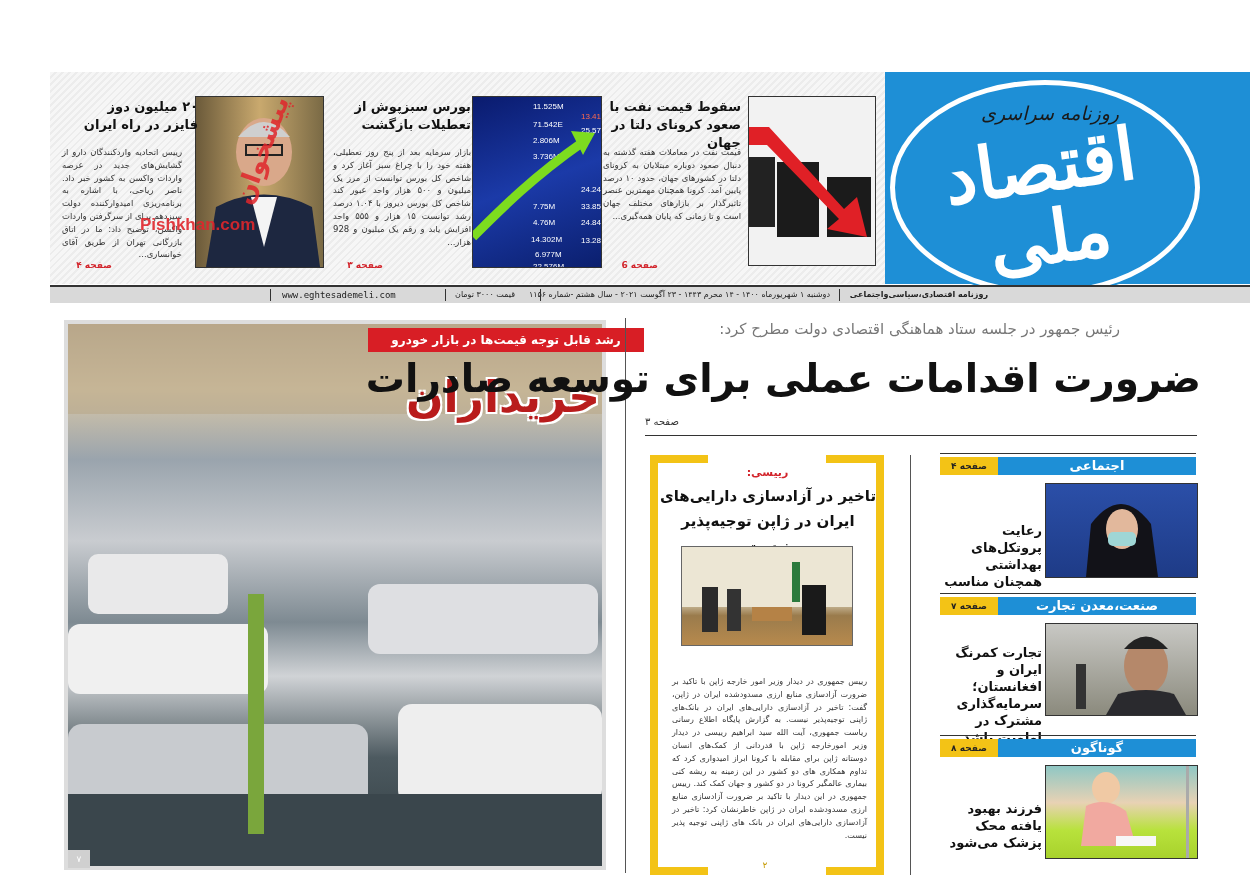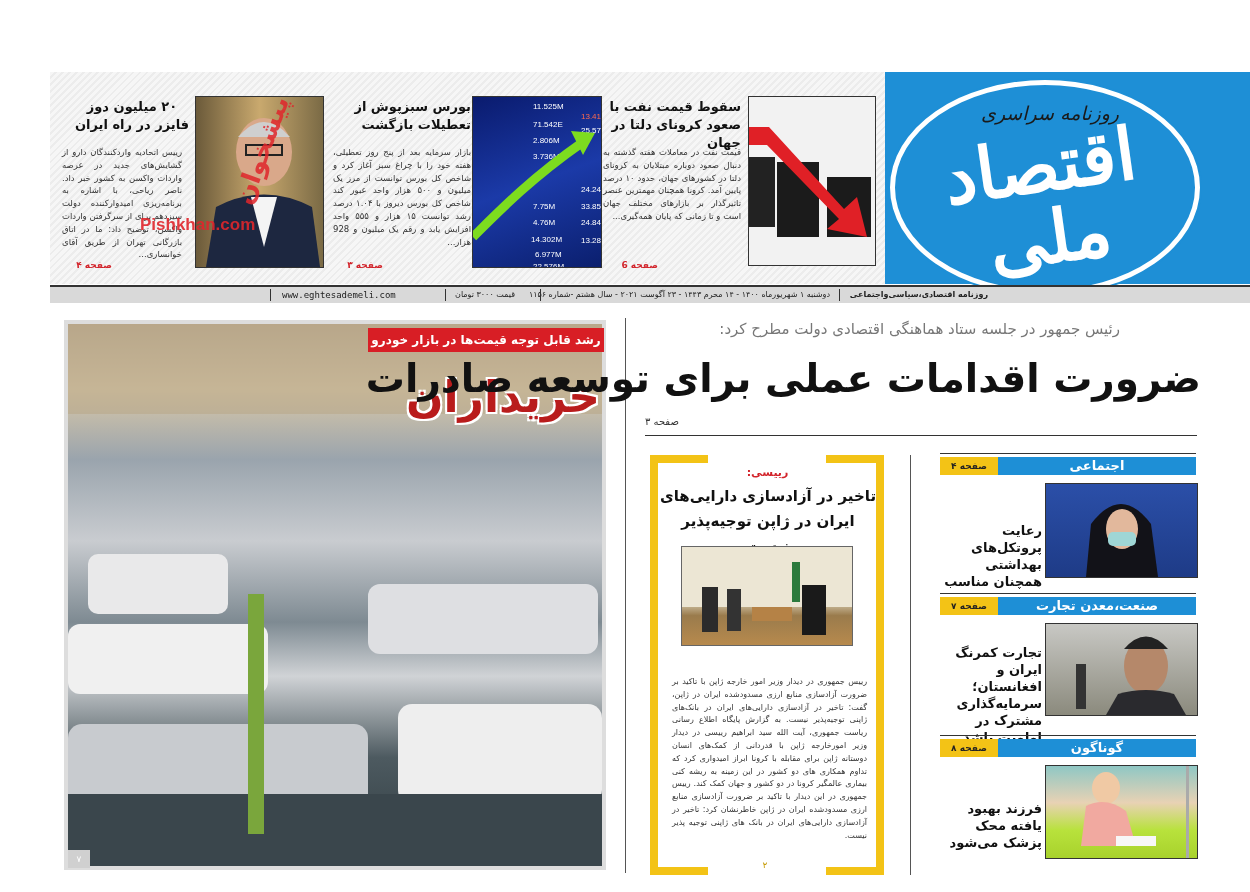--- a/index.html
+++ b/index.html
@@ -23,21 +23,21 @@
   #stock-photo { left:472px; top:96px; width:128px; height:170px; background:linear-gradient(160deg,#0a1b6e,#1b3aa8 50%,#0b1f6e); }
   #man-photo { left:195px; top:96px; width:127px; height:170px; background:linear-gradient(90deg,#6b5a3a,#c9a96e 50%,#7a6a45); }
 
   
   #info-bar { left:50px; top:285px; width:1200px; height:16px; background:#d9d9d9; border-top:2px solid #333; font-size:8px; line-height:16px; color:#222; }
   #info-bar span { position:absolute; top:0; }
   .sep { width:1px; height:12px; background:#333; top:2px !important; }
 
   
   #main-photo { left:64px; top:320px; width:542px; height:550px; background:linear-gradient(180deg,#b7a58a 0%,#d9c8a8 12%,#9aa4ad 25%,#c9ccd0 40%,#7e8a92 55%,#d0d3d6 65%,#4d5a60 80%,#2e3a3f 100%); border:4px solid #ddd; box-sizing:border-box; }
-  #main-kicker { left:368px; top:328px; width:236px; height:24px; background:#d81e25; color:#fff; font-weight:bold; font-size:12px; line-height:24px; text-align:center; direction:rtl; }
+  #main-kicker { left:368px; top:328px; width:276px; height:24px; background:#d81e25; color:#fff; font-weight:bold; font-size:12px; line-height:24px; text-align:center; direction:rtl; }
   #main-title { left:300px; top:372px; width:300px; color:#b91c1c; font-weight:bold; font-size:44px; line-height:50px; direction:rtl; text-align:right; text-shadow:2px 2px 0 #fff, -2px -2px 0 #fff, 2px -2px 0 #fff, -2px 2px 0 #fff; }
   #page-num-tag { left:68px; top:850px; width:22px; height:18px; background:#d0d0d0; color:#fff; font-size:9px; text-align:center; line-height:18px; }
 
   #vdiv { left:625px; top:318px; width:1px; height:555px; background:#555; }
 
   #lead-kicker { left:640px; top:320px; width:480px; font-size:15px; color:#777; direction:rtl; text-align:right; }
   #lead-title { left:636px; top:356px; width:565px; font-size:39px; font-weight:bold; color:#111; direction:rtl; text-align:right; letter-spacing:-1px; white-space:nowrap; }
   #lead-page { left:645px; top:416px; font-size:10px; color:#333; direction:rtl; }
   #lead-rule { left:645px; top:435px; width:552px; height:1px; background:#333; }
 
@@ -109,21 +109,21 @@
 
 <div class="abs photo" id="man-photo">
   <svg width="127" height="170">
     <ellipse cx="68" cy="55" rx="28" ry="34" fill="#d9a88a"></ellipse>
     <path d="M42,40 Q68,10 94,40" fill="#cfcfcf"></path>
     <rect x="50" y="48" width="36" height="10" fill="none" stroke="#222" stroke-width="2"></rect>
     <path d="M10,170 L20,110 Q68,85 116,110 L124,170 Z" fill="#1d2740"></path>
     <polygon points="55,100 68,150 81,100" fill="#f4f4f4"></polygon>
   </svg>
 </div>
-<div class="abs rtl teaser-title" style="left:72px;top:98px;width:120px;text-align:center;">۲۰ میلیون دوز فایزر در راه ایران</div>
+<div class="abs rtl teaser-title" style="left:78px;top:98px;width:120px;">۲۰ میلیون دوز فایزر در راه ایران</div>
 <div class="abs rtl teaser-body" style="left:62px;top:146px;width:120px;">رییس اتحادیه واردکنندگان دارو از گشایش‌های جدید در عرصه واردات واکسن به کشور خبر داد. ناصر ریاحی، با اشاره به برنامه‌ریزی امیدوارکننده دولت سیزدهم برای از سرگرفتن واردات واکسن، توضیح داد: ما در اتاق بازرگانی تهران از طریق آقای خوانساری...</div>
 <div class="abs rtl page-ref" style="left:62px;top:260px;width:50px;">صفحه ۴</div>
 
 <div class="abs" style="left:205px;top:135px;font-size:26px;font-weight:bold;color:#e0262c;opacity:0.85;transform:rotate(-70deg);direction:rtl;">پیشخوان</div>
 <div class="abs" style="left:140px;top:215px;font-size:17px;font-weight:bold;color:#e0262c;opacity:0.9;font-family:'Liberation Sans',sans-serif;">Pishkhan.com</div>
 
 <div class="abs" id="info-bar">
   <span style="right:262px;direction:rtl;font-weight:bold;">روزنامه اقتصادی،سیاسی‌واجتماعی</span>
   <span class="sep" style="right:410px;"></span>
   <span style="right:420px;direction:rtl;">دوشنبه ۱ شهریورماه ۱۴۰۰ - ۱۴ محرم ۱۴۴۳ - ۲۳ آگوست ۲۰۲۱ - سال هشتم -شماره ۱۱۵۶</span>

